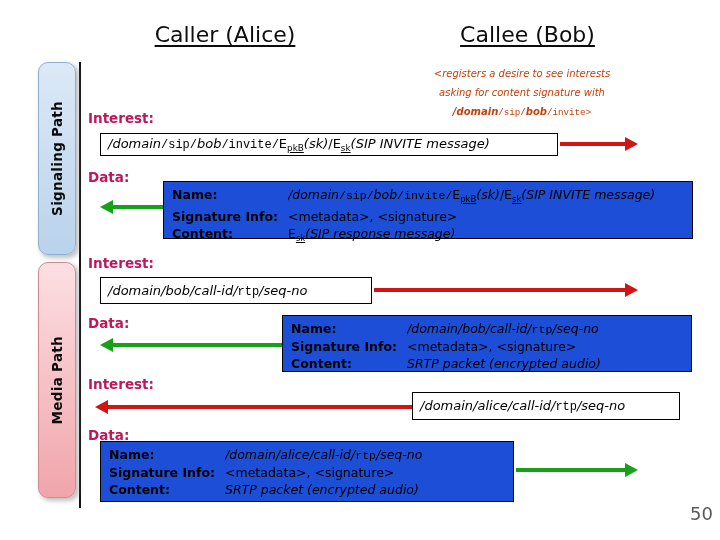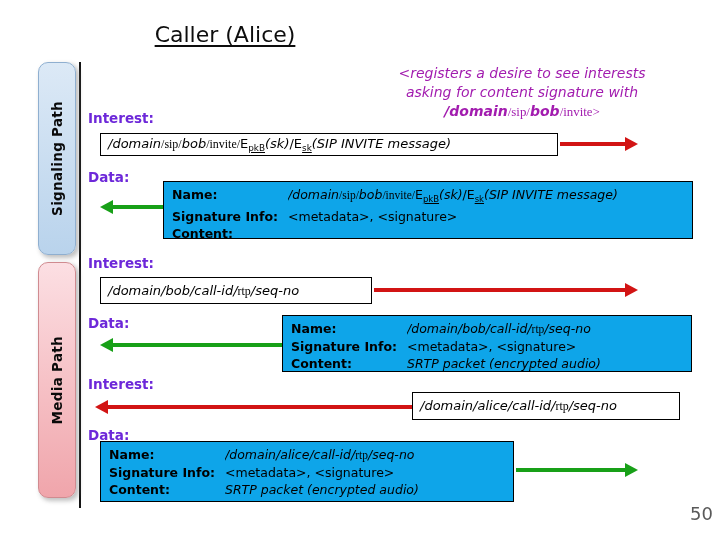--- a/index.html
+++ b/index.html
@@ -12,50 +12,50 @@
   html,body{background:#fff;}
   .slide{position:relative;width:720px;height:540px;background:#fff;overflow:hidden;
          font-family:"DejaVu Sans","Liberation Sans",sans-serif;color:#000;border-radius:27px;}
 
   .hdr{position:absolute;font-size:22px;text-align:center;text-decoration:underline;
        text-underline-offset:3px;color:#0d0d0d;}
   .hdr.caller{left:130px;top:22px;width:190px;}
   .hdr.callee{left:435px;top:22px;width:185px;}
 
   .note{position:absolute;left:372px;top:64px;width:300px;text-align:center;
-        font-size:14px;line-height:19px;color:#a21caf;}
+        font-size:10px;line-height:19px;color:#c2410c;}
   .note .nl{font-style:italic;font-weight:500;}
   .note .nl3{font-style:normal;}
 
   .lifeline{position:absolute;left:79px;top:62px;width:2px;height:446px;background:#141414;}
 
   .bar{position:absolute;left:38px;width:38px;border-radius:10px;
        box-shadow:2.5px 2.5px 4px rgba(120,120,120,.45);
        display:flex;align-items:center;justify-content:center;}
   .bar.signaling{top:62px;height:193px;border:1px solid var(--signaling-bar-border);
        background:linear-gradient(to bottom,var(--signaling-bar-top),var(--signaling-bar-bottom));}
   .bar.media{top:262px;height:236px;border:1px solid var(--media-bar-border);
        background:linear-gradient(to bottom,var(--media-bar-top),var(--media-bar-bottom));}
   .bar-text{writing-mode:vertical-rl;transform:rotate(180deg);
        font-weight:bold;font-size:13.5px;letter-spacing:.3px;color:#0a0a0a;white-space:nowrap;}
 
-  .rowlabel{position:absolute;font-weight:bold;font-size:13.5px;color:#6d28d9;}
+  .rowlabel{position:absolute;font-weight:bold;font-size:13.5px;color:#be185d;}
 
   .ibox{position:absolute;border:1.6px solid #000;background:#fff;
         display:flex;align-items:center;padding:1px 7px;font-size:13px;white-space:nowrap;overflow:hidden;}
-  .dbox{position:absolute;border:1.6px solid #000;background:#0ea5e9;
+  .dbox{position:absolute;border:1.6px solid #000;background:#1d4ed8;
         padding:4px 6px 3px 8px;font-size:12.5px;}
   .drow{display:grid;grid-template-columns:116px 1fr;line-height:17px;white-space:nowrap;}
   .dlabel{font-weight:bold;}
   .dval{overflow:hidden;}
 
   .seg-it{font-style:italic;}
   .seg-bi{font-style:italic;font-weight:bold;}
   .seg-pl{font-style:normal;}
-  .seg-mono{font-family:Liberation Serif, serif;font-style:normal;font-size:.92em;}
+  .seg-mono{font-family:Liberation Mono, monospace;font-style:normal;font-size:.92em;}
   .seg-sub{font-style:normal;font-size:.68em;vertical-align:-0.35em;text-decoration:underline;}
 
   .arrow{position:absolute;height:14px;}
   .arrow::before{content:'';position:absolute;top:5px;height:4px;background:var(--c);}
   .arrow.dir-right::before{left:0;right:11px;}
   .arrow.dir-left::before{left:11px;right:0;}
   .arrow::after{content:'';position:absolute;top:0;width:0;height:0;
         border-top:7px solid transparent;border-bottom:7px solid transparent;}
   .arrow.dir-right::after{right:0;border-left:13px solid var(--c);}
   .arrow.dir-left::after{left:0;border-right:13px solid var(--c);}
@@ -63,20 +63,21 @@
   .arrow.green{--c:var(--arrow-green);}
 
   .pagenum{position:absolute;left:690px;top:503px;font-size:18px;color:var(--page-number-color);}
 </style>
 </head>
 <body>
 
 <div class="slide">
 
   <div class="hdr caller">Caller (Alice)</div>
+  <div class="hdr callee">Callee (Bob)</div>
 
   <div class="note">
     <div class="nl">&lt;registers a desire to see interests</div>
     <div class="nl">asking for content signature with</div>
     <div class="nl3"><span class="seg-bi">/domain</span><span class="seg-mono">/sip/</span><span class="seg-bi">bob</span><span class="seg-mono">/invite&gt;</span></div>
   </div>
 
   <div class="lifeline"></div>
 
   <div class="bar signaling">
@@ -98,20 +99,21 @@
     <div class="drow">
       <span class="dlabel">Name:</span>
       <span class="dval"><span class="seg-it">/domain</span><span class="seg-mono">/sip/</span><span class="seg-it">bob</span><span class="seg-mono">/invite/</span><span class="seg-pl">E</span><span class="seg-sub">pkB</span><span class="seg-it">(sk)</span><span class="seg-pl">/E</span><span class="seg-sub">sk</span><span class="seg-it">(SIP INVITE message)</span></span>
     </div>
     <div class="drow">
       <span class="dlabel">Signature Info:</span>
       <span class="dval"><span class="seg-pl">&lt;metadata&gt;, &lt;signature&gt;</span></span>
     </div>
     <div class="drow">
       <span class="dlabel">Content:</span>
+      <span class="dval"><span class="seg-pl">E</span><span class="seg-sub">sk</span><span class="seg-it">(SIP response message)</span></span>
     </div>
   </div>
 
   <div class="rowlabel" style="left:88px;top:255px;">Interest:</div>
   <div class="ibox" style="left:100px;top:277px;width:272px;height:27px;">
     <span><span class="seg-it">/domain/bob/call-id/</span><span class="seg-mono">rtp</span><span class="seg-it">/seq-no</span></span>
   </div>
   <div class="arrow red dir-right" style="left:374px;top:283px;width:264px;"></div>
 
   <div class="rowlabel" style="left:88px;top:315px;">Data:</div>

